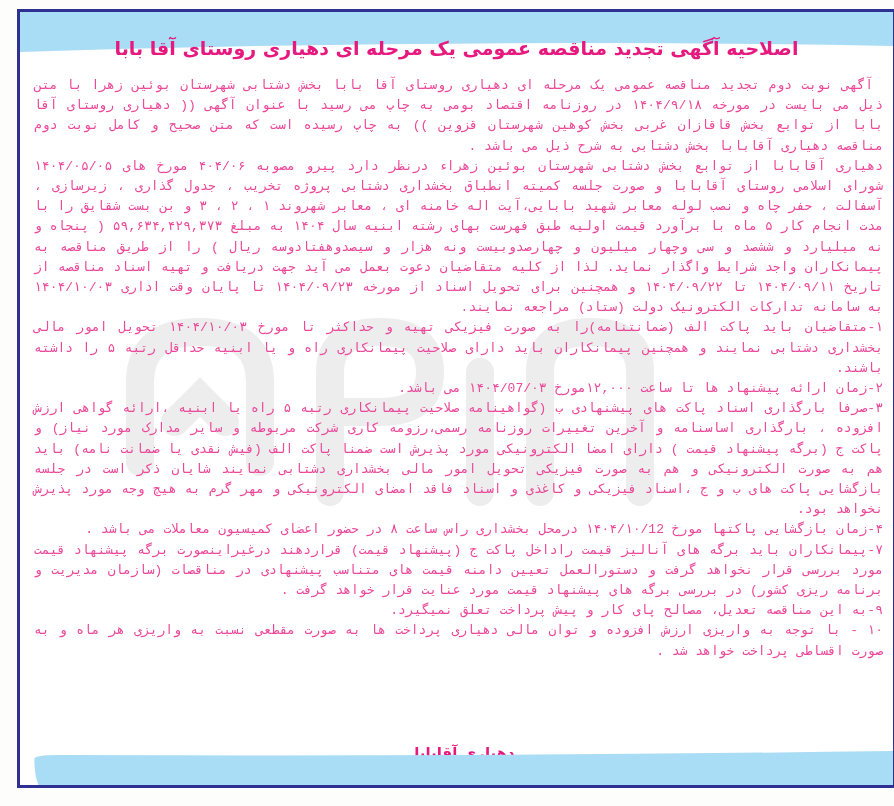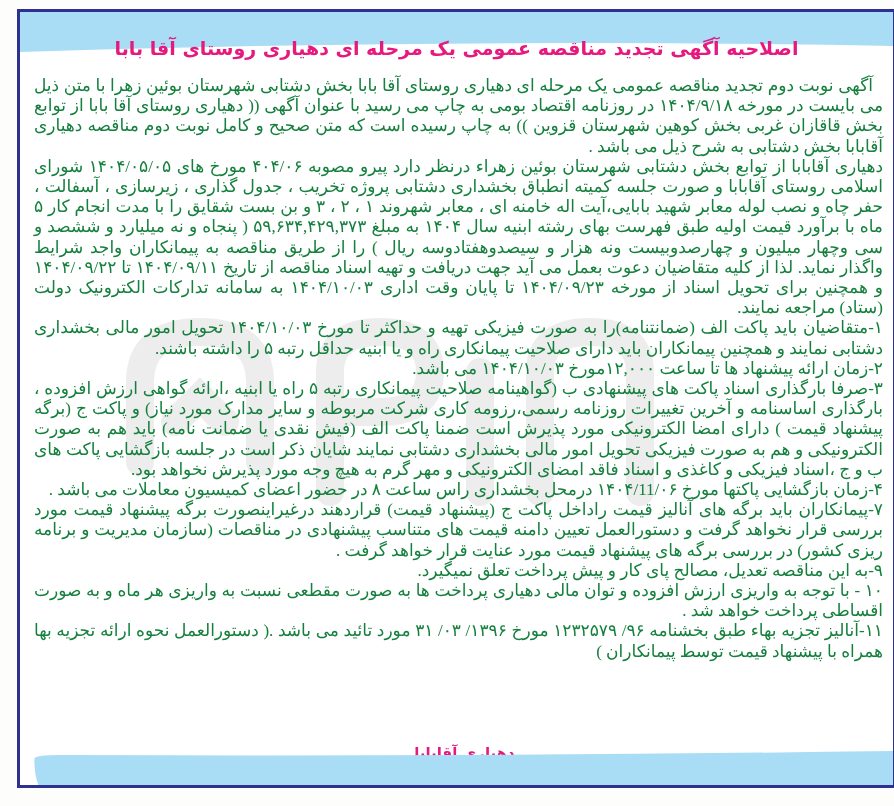--- a/index.html
+++ b/index.html
@@ -55,24 +55,24 @@
     font-size: 19px;
     letter-spacing: -0.3px;
   }
   .content {
     position: absolute;
     left: 14px;
     right: 10px;
     top: 64px;
     direction: rtl;
     text-align: justify;
-    font-family: Liberation Serif, serif;
-    font-size: 17px;
+    font-family: Liberation Mono, monospace;
+    font-size: 13px;
     line-height: 20.2px;
-    color: #15803d;
+    color: #ec4899;
   }
   .content p {
     margin: 0;
     text-align-last: right;
   }
   .content p.lead {
     text-indent: 10px;
   }
   .signature {
     position: absolute;
@@ -103,27 +103,26 @@
       <path d="M440,180 L440,60 Q440,20 490,20 Q540,20 540,60 L540,180"></path>
     </g>
   </svg>
 
   <div class="title">اصلاحیه آگهی تجدید مناقصه عمومی یک مرحله ای دهیاری روستای آقا بابا</div>
 
   <div class="content">
     <p class="lead">آگهی نوبت دوم تجدید مناقصه عمومی یک مرحله ای  دهیاری روستای آقا بابا بخش دشتابی شهرستان بوئین زهرا  با متن  ذیل می بایست در مورخه ۱۴۰۴/۹/۱۸  در روزنامه اقتصاد بومی به چاپ می رسید با عنوان آگهی (( دهیاری روستای آقا بابا از توابع بخش قاقازان غربی بخش کوهین شهرستان قزوین )) به چاپ رسیده است که متن صحیح و کامل نوبت دوم مناقصه دهیاری آقابابا بخش دشتابی به شرح ذیل می باشد .</p>
     <p>دهیاری آقابابا از توابع بخش دشتابی شهرستان بوئین زهراء درنظر دارد پیرو مصوبه ۴۰۴/۰۶ مورخ های ۱۴۰۴/۰۵/۰۵ شورای اسلامی روستای آقابابا و صورت جلسه کمیته انطباق بخشداری دشتابی پروژه تخریب ، جدول گذاری ، زیرسازی ، آسفالت ، حفر چاه و نصب لوله معابر شهید بابایی،آیت اله خامنه ای ، معابر شهروند ۱ ، ۲ ، ۳ و بن بست شقایق   را با مدت انجام کار ۵ ماه با برآورد قیمت اولیه طبق فهرست بهای رشته ابنیه سال ۱۴۰۴  به مبلغ ۵۹,۶۳۴,۴۲۹,۳۷۳ ( پنجاه و نه میلیارد و ششصد و سی وچهار میلیون و چهارصدوبیست ونه هزار و سیصدوهفتادوسه ریال ) را از طریق مناقصه به پیمانکاران واجد شرایط واگذار نماید. لذا از کلیه متقاضیان دعوت بعمل می آید جهت دریافت و تهیه اسناد مناقصه از تاریخ ۱۴۰۴/۰۹/۱۱ تا ۱۴۰۴/۰۹/۲۲  و همچنین برای تحویل اسناد از مورخه ۱۴۰۴/۰۹/۲۳ تا پایان وقت اداری ۱۴۰۴/۱۰/۰۳ به سامانه تدارکات الکترونیک دولت (ستاد) مراجعه نمایند.</p>
     <p>۱-متقاضیان باید پاکت الف (ضمانتنامه)را به صورت فیزیکی تهیه و حداکثر تا مورخ ۱۴۰۴/۱۰/۰۳ تحویل امور مالی بخشداری دشتابی نمایند و همچنین پیمانکاران باید دارای صلاحیت پیمانکاری راه و یا ابنیه حداقل رتبه ۵ را داشته باشند.</p>
-    <p>۲-زمان ارائه پیشنهاد ها تا ساعت ۱۲,۰۰۰مورخ ۱۴۰۴/۱۰/۰۳ می باشد.</p>
+    <p>۲-زمان ارائه پیشنهاد ها تا ساعت ۱۲,۰۰۰مورخ ۱۴۰۴/07/۰۳ می باشد.</p>
     <p>۳-صرفا بارگذاری اسناد پاکت های پیشنهادی ب (گواهینامه صلاحیت پیمانکاری رتبه ۵ راه یا ابنیه ،ارائه گواهی ارزش افزوده ، بارگذاری اساسنامه و آخرین تغییرات روزنامه رسمی،رزومه کاری شرکت مربوطه و سایر مدارک مورد نیاز) و پاکت ج (برگه پیشنهاد قیمت ) دارای امضا الکترونیکی مورد پذیرش است ضمنا پاکت الف  (فیش نقدی یا ضمانت نامه) باید هم به صورت الکترونیکی و هم به صورت فیزیکی تحویل امور مالی بخشداری دشتابی  نمایند شایان ذکر است در جلسه بازگشایی پاکت های ب و ج ،اسناد فیزیکی و کاغذی و اسناد فاقد امضای الکترونیکی و مهر گرم به هیچ وجه مورد پذیرش نخواهد بود.</p>
-    <p>۴-زمان بازگشایی پاکتها مورخ ۱۴۰۴/11/۰۶ درمحل بخشداری راس ساعت ۸ در حضور اعضای کمیسیون معاملات می باشد .</p>
+    <p>۴-زمان بازگشایی پاکتها مورخ ۱۴۰۴/۱۰/12 درمحل بخشداری راس ساعت ۸ در حضور اعضای کمیسیون معاملات می باشد .</p>
     <p>۷-پیمانکاران باید برگه های آنالیز قیمت راداخل پاکت ج (پیشنهاد قیمت) قراردهند درغیراینصورت برگه پیشنهاد قیمت مورد بررسی قرار نخواهد گرفت و دستورالعمل تعیین دامنه قیمت های متناسب پیشنهادی در مناقصات (سازمان مدیریت و برنامه ریزی کشور) در بررسی برگه های پیشنهاد قیمت مورد عنایت قرار خواهد گرفت .</p>
     <p>۹-به این مناقصه تعدیل، مصالح پای کار و پیش پرداخت تعلق نمیگیرد.</p>
     <p>۱۰ - با توجه به واریزی ارزش افزوده و توان مالی دهیاری پرداخت ها به صورت مقطعی نسبت به واریزی هر ماه و به صورت اقساطی پرداخت خواهد شد .</p>
-    <p>۱۱-آنالیز تجزیه بهاء طبق بخشنامه ۹۶/ ۱۲۳۲۵۷۹ مورخ ۱۳۹۶/ ۰۳/ ۳۱ مورد تائید می باشد .( دستورالعمل نحوه ارائه تجزیه بها همراه با پیشنهاد قیمت توسط پیمانکاران )</p>
   </div>
 
   <div class="signature">دهیاری آقابابا</div>
 
   <svg class="bottom-band" viewBox="0 0 853 40" preserveAspectRatio="none">
     <path d="M14,14 Q14,10 40,10 Q430,12 853,6 L853,40 L18,40 Q14,30 14,14 Z" fill="#a9dcf5"></path>
   </svg>
 </div>
 
 </body></html>

